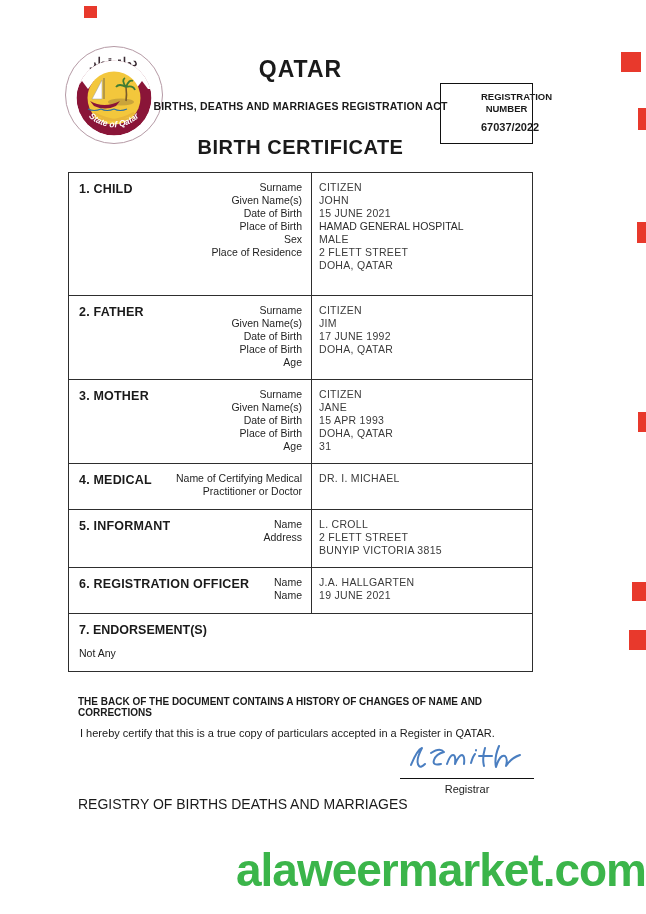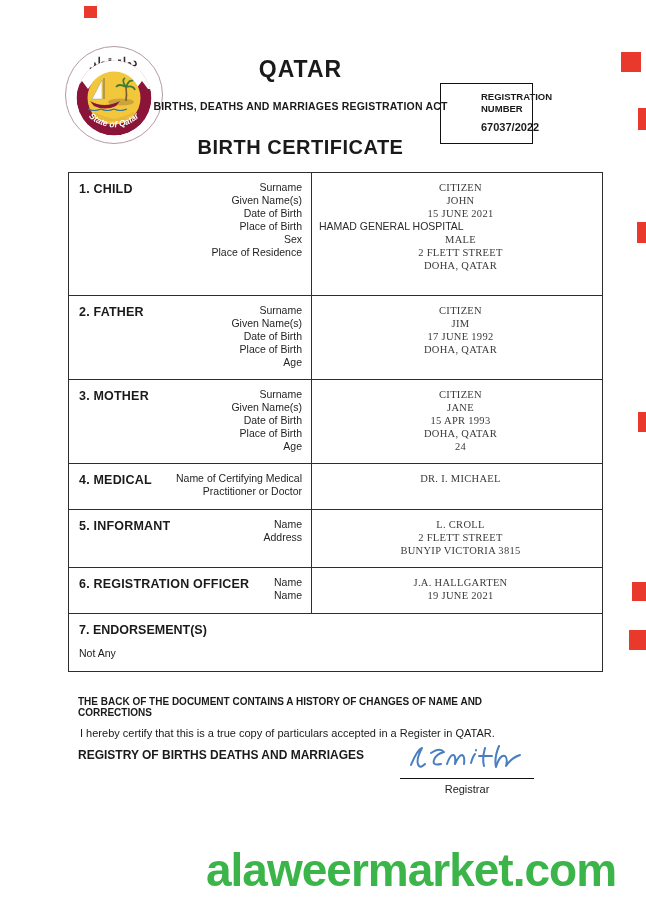--- a/index.html
+++ b/index.html
@@ -6,51 +6,51 @@
   html,body { background:#ffffff; }
   body { font-family:"Liberation Sans", sans-serif; color:#1a1a1a; }
   .page { position:relative; width:646px; height:914px; background:#fff; overflow:hidden; }
 
   
   .emblem { position:absolute; left:64px; top:45px; width:100px; height:100px; }
   .head-wrap { position:absolute; left:68px; top:0; width:465px; text-align:center; }
   .country-title { position:absolute; left:0; top:56px; width:100%; font-size:23px; font-weight:bold; letter-spacing:1px; }
   .act-title { position:absolute; left:0; top:100px; width:100%; font-size:10.5px; font-weight:bold; letter-spacing:.2px; }
   .doc-title { position:absolute; left:0; top:136px; width:100%; font-size:20px; font-weight:bold; letter-spacing:.5px; }
-  .reg-box { position:absolute; left:440px; top:83px; width:93px; height:61px; border:1px solid #111; padding-top:7px;padding-left:40px; }
+  .reg-box { position:absolute; left:440px; top:83px; width:93px; height:61px; border:1px solid #111; text-align:center; padding-top:7px;padding-left:40px; }
   .reg-box .reg-label { font-size:9.5px; font-weight:bold; line-height:12px; white-space:pre-line; }
   .reg-box .reg-number { font-size:11px; font-weight:bold; margin-top:6px; }
 
   
-  .cert-table { position:absolute; left:68px; top:172px; width:535px; border:1px solid #2e2e2e; }
+  .cert-table { position:absolute; left:68px; top:172px; width:465px; border:1px solid #2e2e2e; }
   .section { position:relative; padding:8px 0 10px 0; border-top:1px solid #2e2e2e; }
   .section:first-child { border-top:none; }
   .sec-title { position:absolute; left:10px; top:9px; font-size:12.5px; font-weight:bold; letter-spacing:.2px; }
   .divider { position:absolute; left:242px; top:0; height:100%; width:0; border-left:1px solid #2e2e2e; }
   .frow { display:flex; align-items:flex-start; line-height:13px; }
   .frow.gap { margin-top:0; }
   .flbl { flex:0 0 242px; text-align:right; padding-right:9px; font-size:10.5px; color:#1f1f1f; }
   .flbl span { display:inline-block; max-width:172px; }
   .fval { flex:1; padding-left:8px; font-size:10.5px; color:#3a3a3a; }
-  .fval.v-mono { font-family:Liberation Serif, serif; letter-spacing:.3px;text-align:center; }
+  .fval.v-mono { font-family:Liberation Sans, sans-serif; letter-spacing:.3px; }
   .fval.v-sans { font-family:"Liberation Sans", sans-serif; color:#2b2b2b; }
   .endorse { position:relative; padding:9px 0 12px 0; border-top:1px solid #2e2e2e; }
   .endorse .e-title { font-size:12.5px; font-weight:bold; margin-left:10px; }
   .endorse .e-value { font-size:10.5px; margin:10px 0 0 10px; }
 
   
   .back-note { position:absolute; left:78px; top:696px; width:470px; font-size:10px; font-weight:bold; }
   .certify { position:absolute; left:80px; top:727px; width:470px; font-size:11px; }
-  .registry { position:absolute; left:78px; top:748px; width:330px; font-size:12px; font-weight:bold; }
+  .registry { position:absolute; left:78px; top:796px; width:330px; font-size:14px; font-weight:normal; }
   .signature { position:absolute; left:405px; top:741px; width:128px; height:36px; }
   .sig-line { position:absolute; left:400px; top:778px; width:134px; border-top:1.5px solid #111; }
   .registrar { position:absolute; left:400px; top:783px; width:134px; text-align:center; font-size:11px; color:#222; }
 
   
-  .watermark { position:absolute; left:206px; top:843px; width:440px; text-align:left;
+  .watermark { position:absolute; left:206px; top:843px; width:440px; text-align:right;
                font-size:46px; font-weight:bold; letter-spacing:-1px; }
 
   
   .artifact { position:absolute; }
 </style>
 </head>
 <body>
 
 <div class="page">
 
@@ -190,21 +190,21 @@
           </div>
           <div class="frow">
             <div class="flbl"><span>Place of Birth</span></div>
             <div class="fval v-mono">
               <div>DOHA, QATAR</div>
             </div>
           </div>
           <div class="frow">
             <div class="flbl"><span>Age</span></div>
             <div class="fval v-mono">
-              <div>24</div>
+              <div>31</div>
             </div>
           </div>
         </div>
         <div class="section" style="min-height: 46px;">
           <div class="sec-title">4. MEDICAL</div>
           <div class="divider"></div>
           <div class="frow">
             <div class="flbl"><span>Name of Certifying Medical Practitioner or Doctor</span></div>
             <div class="fval v-mono">
               <div>DR. I. MICHAEL</div>

